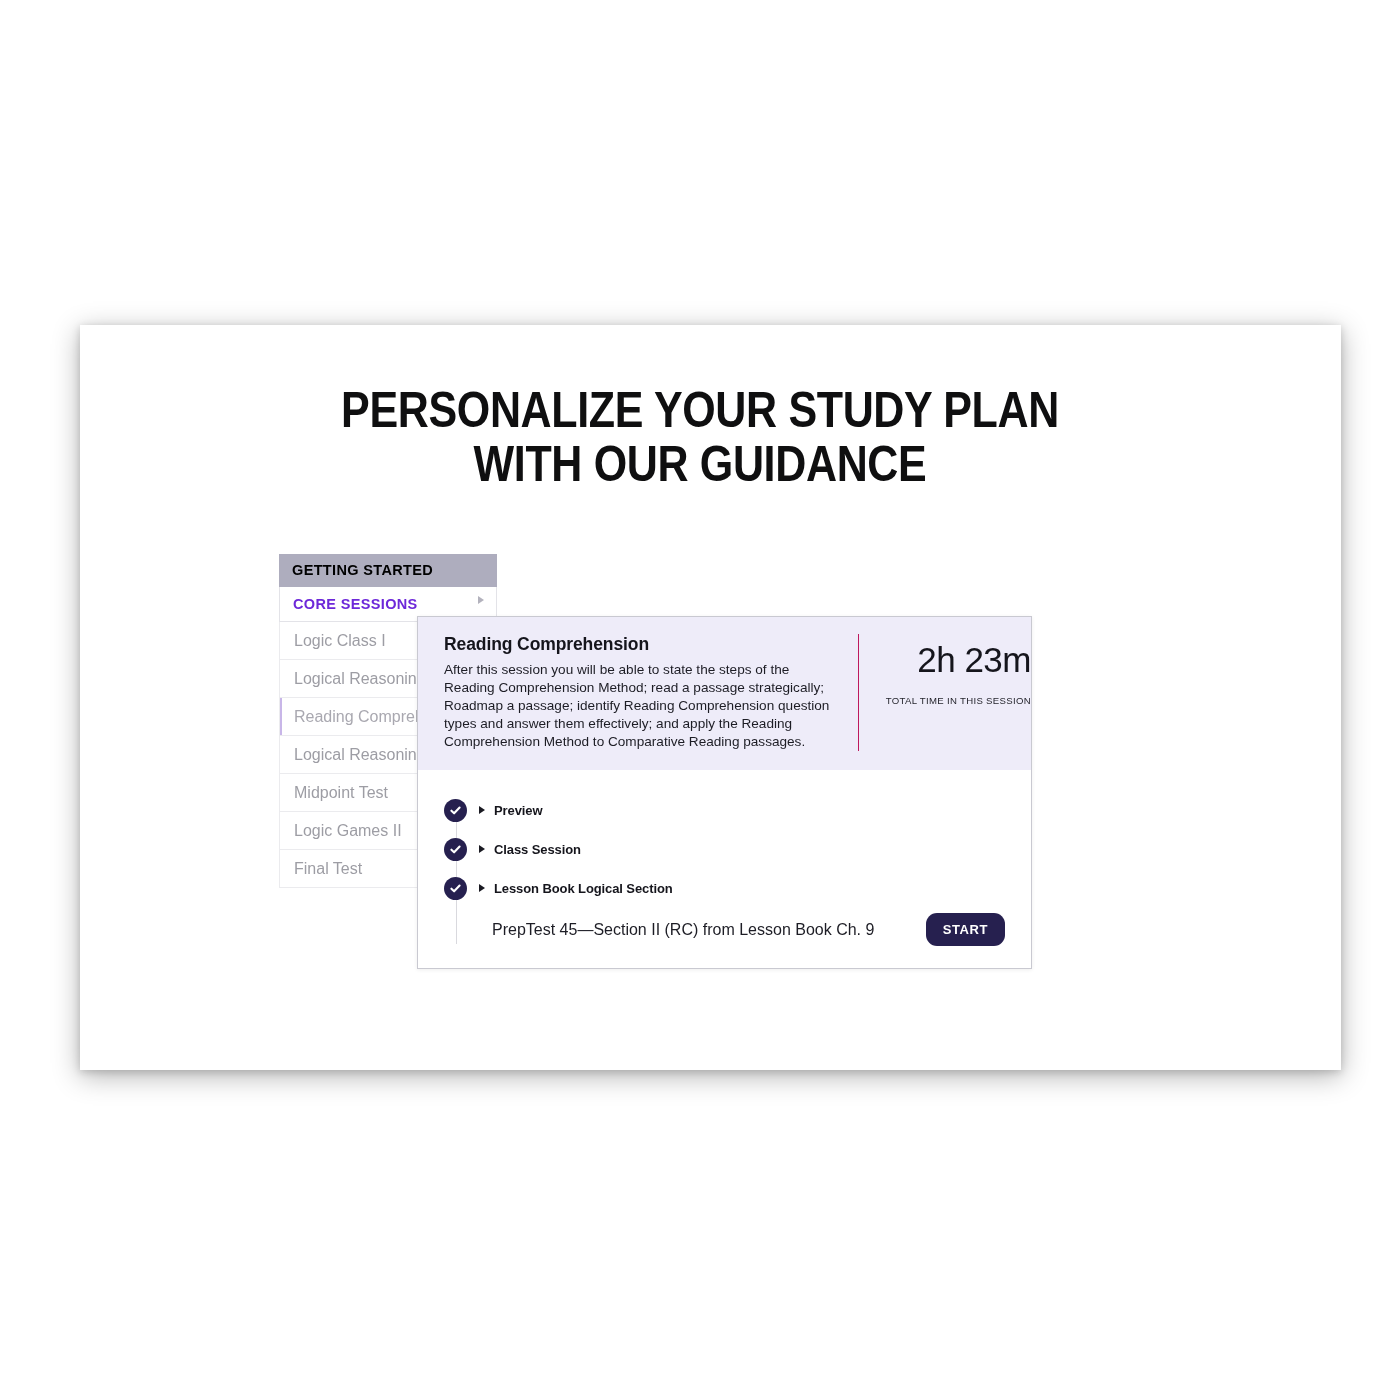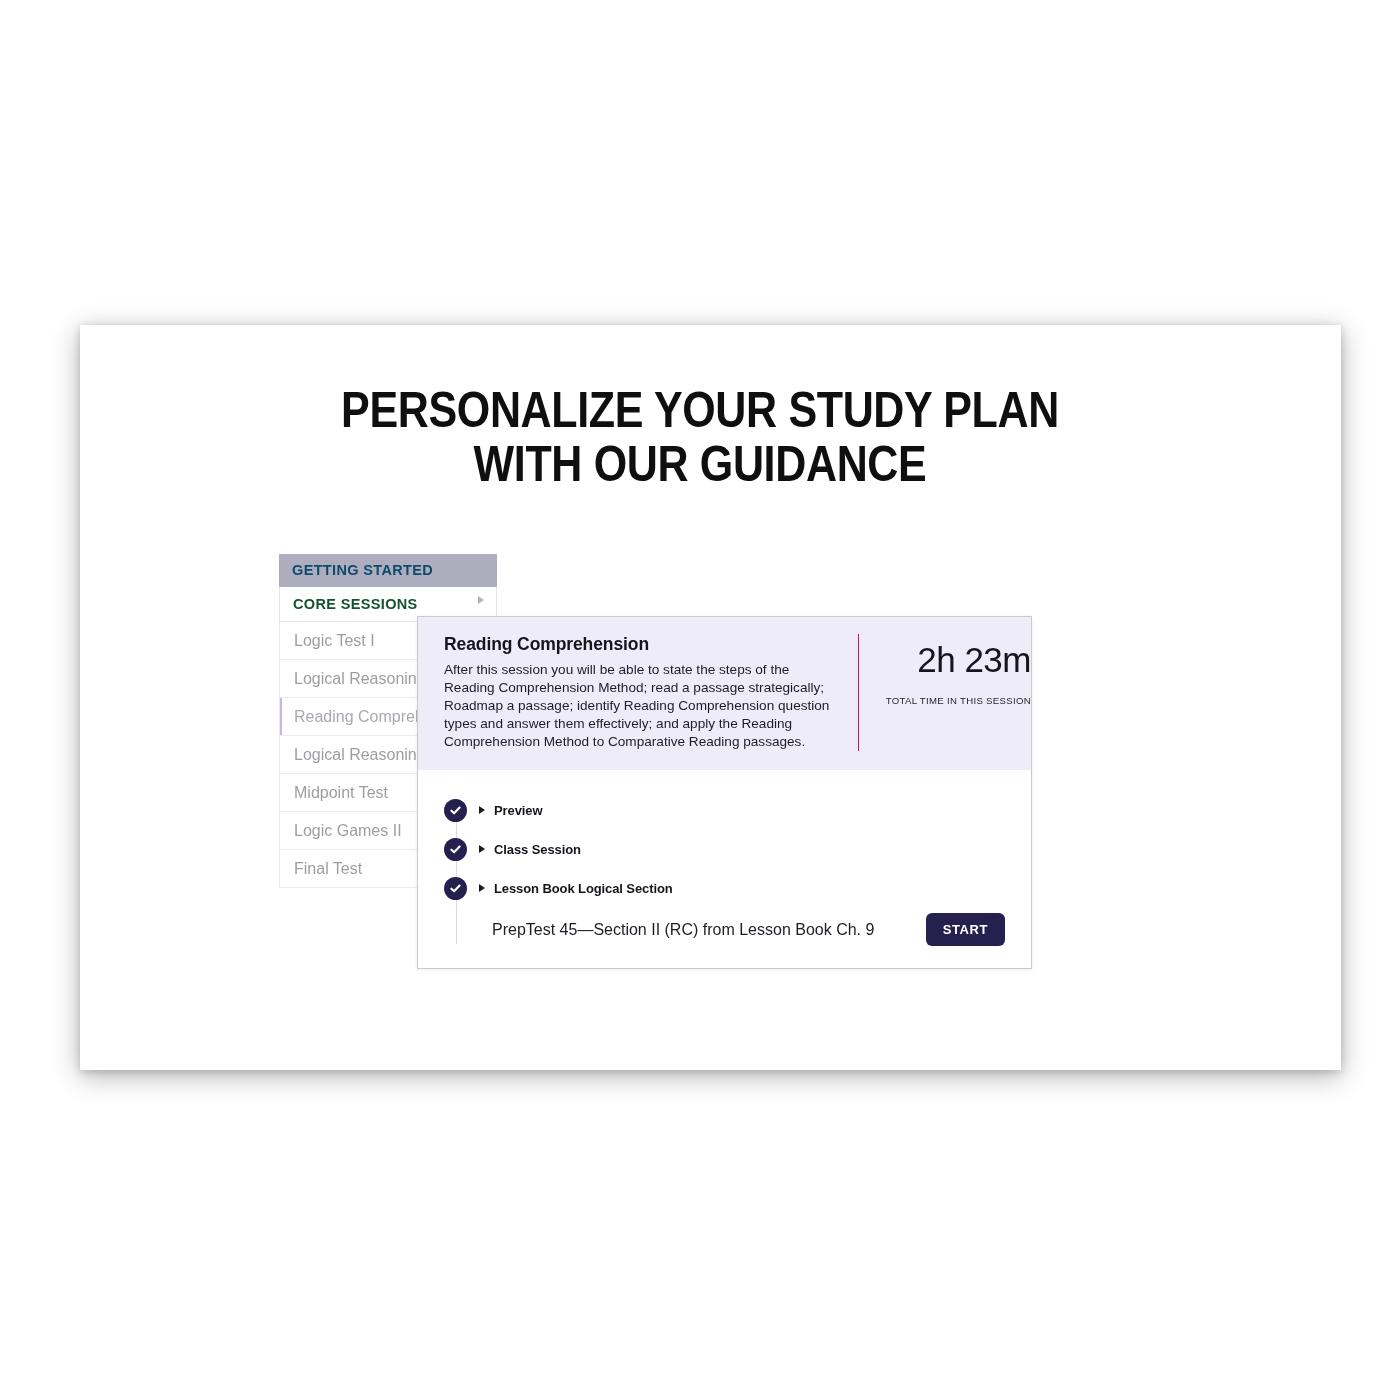--- a/index.html
+++ b/index.html
@@ -50,32 +50,32 @@
   #sidebar {
     position: absolute;
     left: 199px;
     top: 229px;
     width: 218px;
     background: #ffffff;
     font-size: 15.5px;
   }
   #sidebar-header {
     background: #aeadbe;
-    color: #0c4a6e;
+    color: #000000;
     font-weight: bold;
     font-size: 14.5px;
     letter-spacing: 0.35px;
     padding: 9px 0 9px 13px;
     height: 15px;
     line-height: 15px;
   }
   #core-sessions-row {
     border: 1px solid #e3e3e8;
     border-top: none;
-    color: #14532d;
+    color: #6d28d9;
     font-weight: bold;
     font-size: 14.5px;
     letter-spacing: 0.35px;
     padding: 9px 10px 9px 13px;
     height: 16px;
     line-height: 16px;
     display: flex;
     align-items: flex-start;
     justify-content: space-between;
     background: #ffffff;
@@ -222,21 +222,21 @@
     flex: 1 1 auto;
   }
   #start-button {
     flex: 0 0 auto;
     background: #26204f;
     color: #ffffff;
     font-size: 13px;
     font-weight: bold;
     letter-spacing: 0.6px;
     padding: 9px 17px 9px 17px;
-    border-radius: 6px;
+    border-radius: 11px;
     border: none;
     cursor: pointer;
     font-family: "Liberation Sans", sans-serif;
   }
 </style>
 </head>
 <body>
 
 <div id="slide-canvas">
 
@@ -247,21 +247,21 @@
 
   <div id="sidebar">
     <div id="sidebar-header">GETTING STARTED</div>
 
     <div id="core-sessions-row">
       <span>CORE SESSIONS</span>
       <span class="caret-right"></span>
     </div>
 
     <div class="sidebar-item">
-      <span>Logic Test I</span>
+      <span>Logic Class I</span>
     </div>
     <div class="sidebar-item">
       <span>Logical Reasoning I</span>
     </div>
     <div class="sidebar-item active">
       <span>Reading Comprehension</span>
     </div>
     <div class="sidebar-item">
       <span>Logical Reasoning II</span>
     </div>

